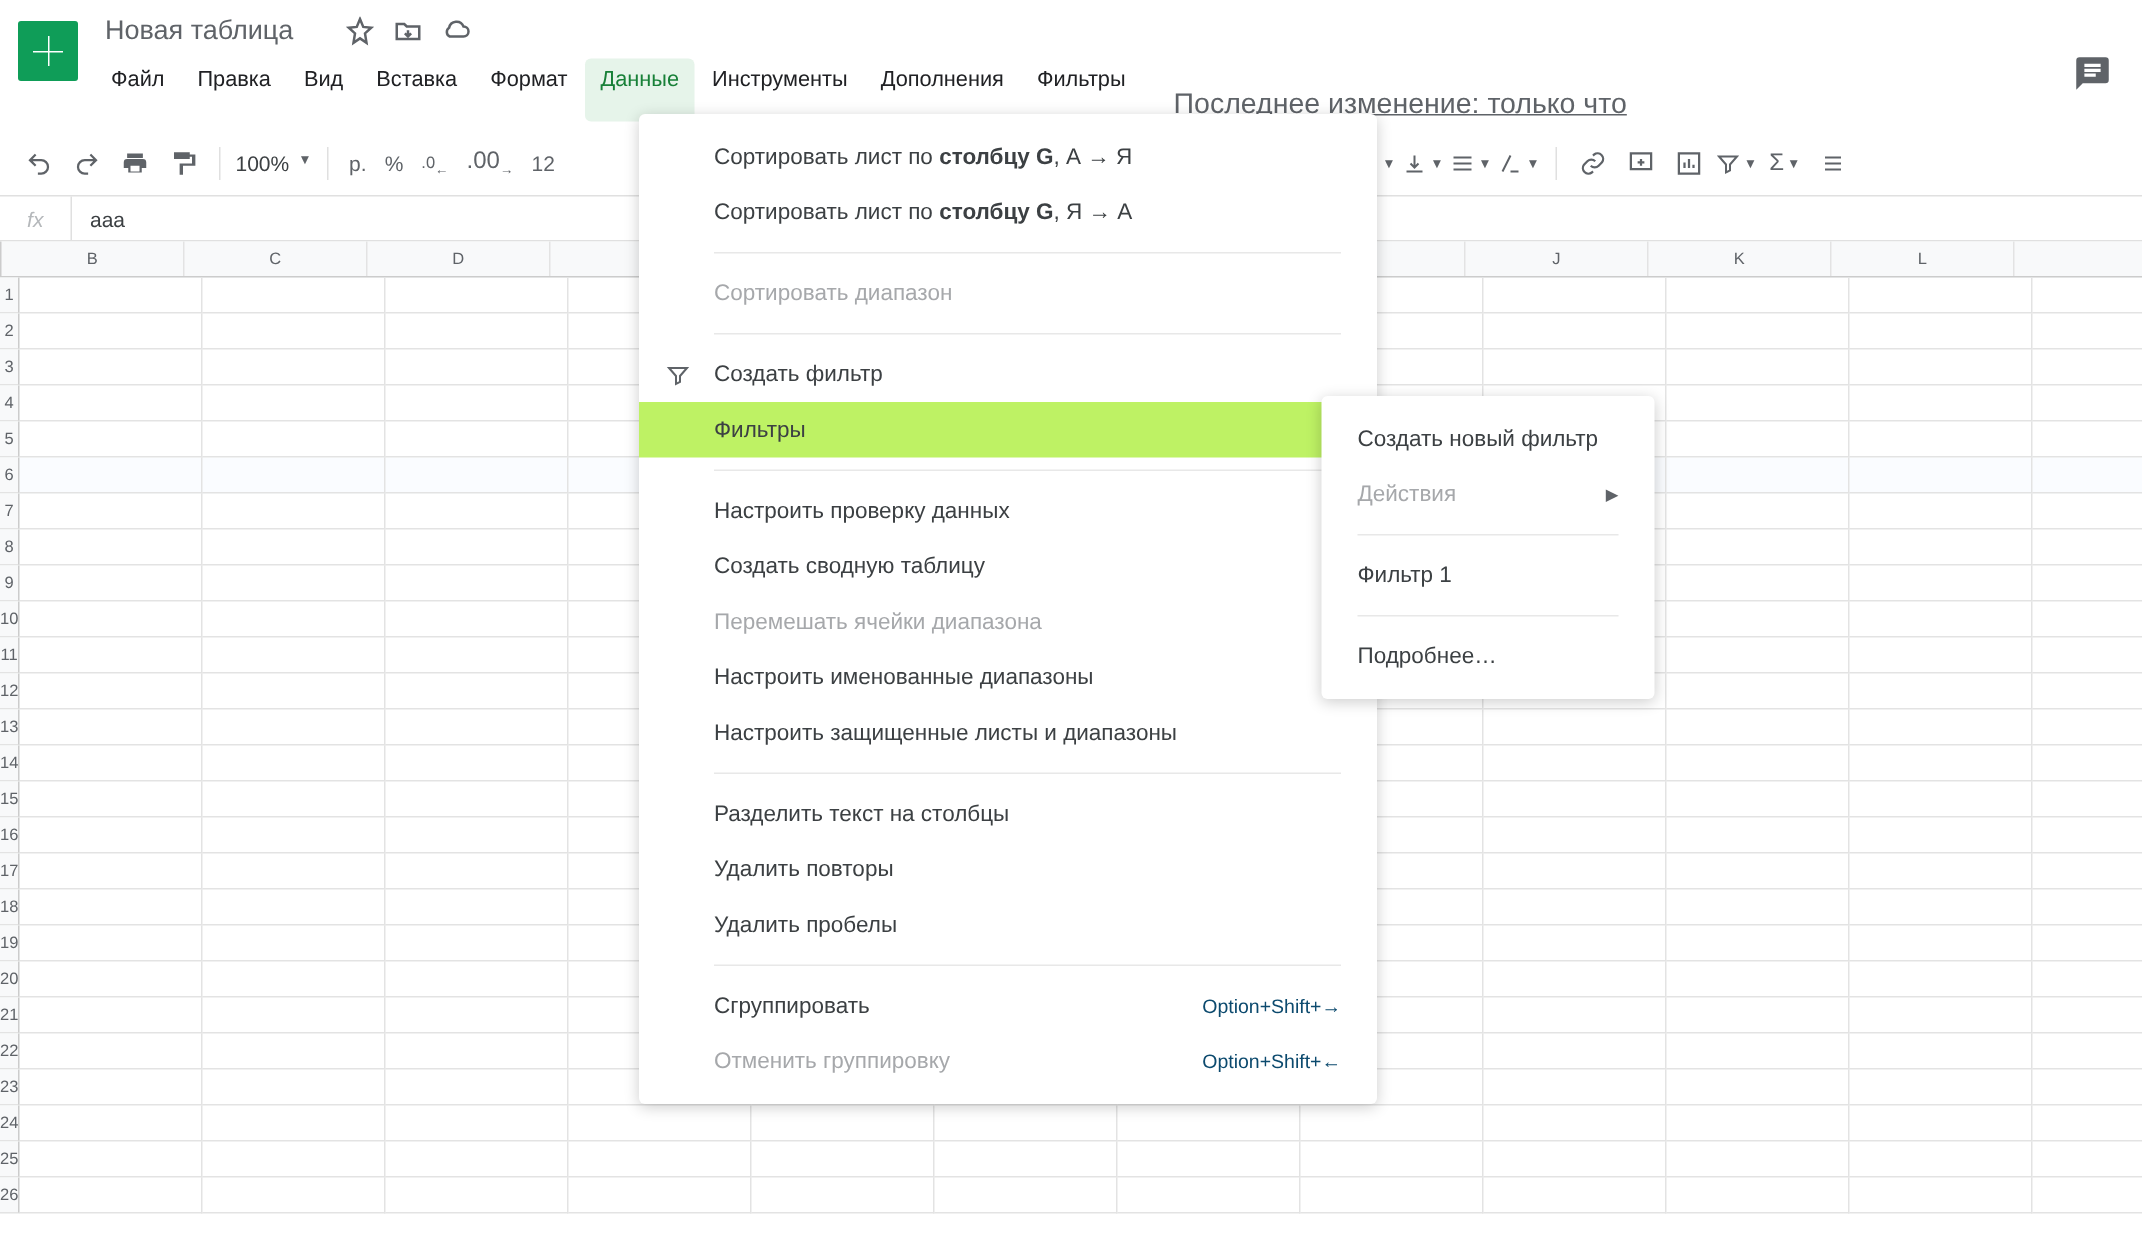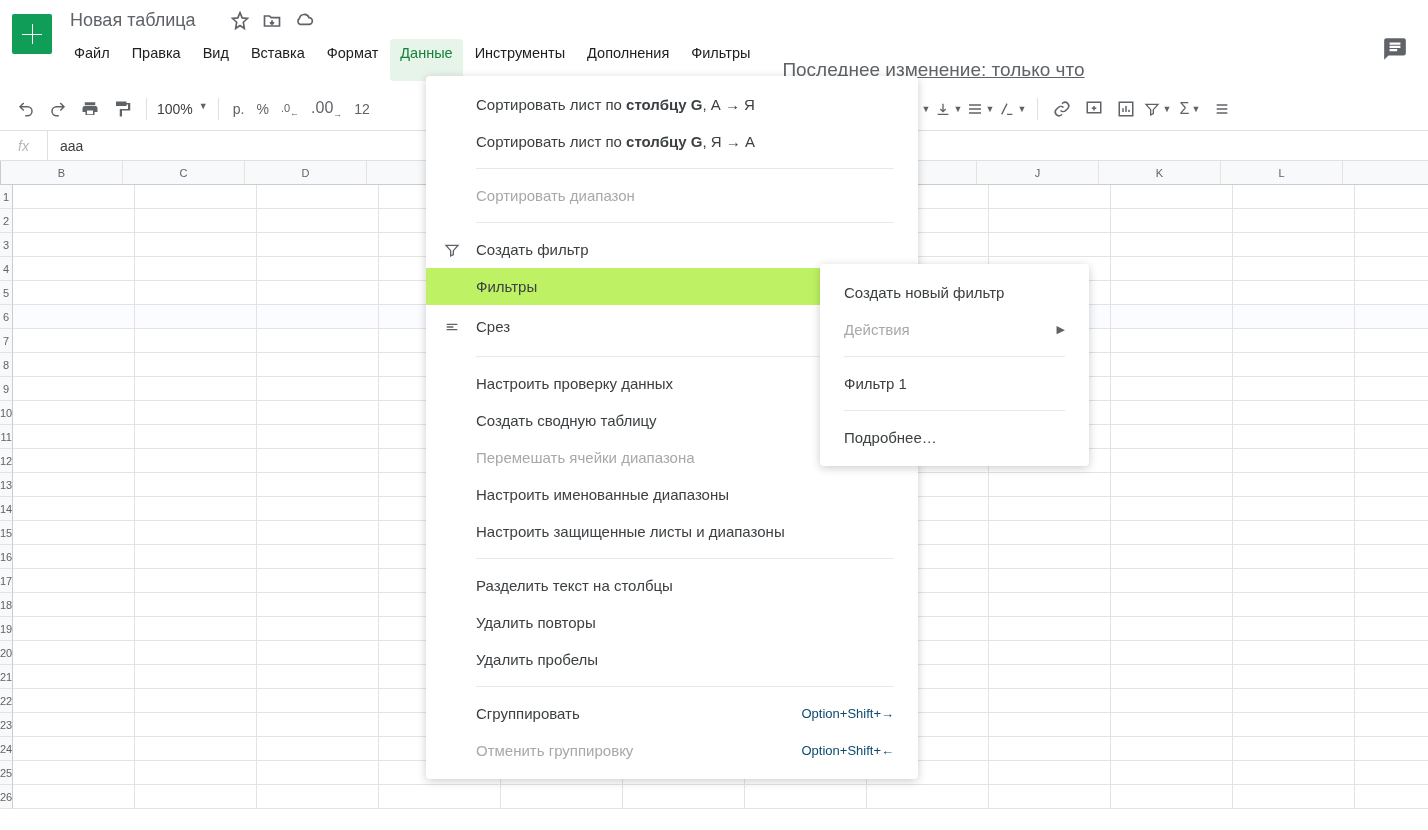--- a/index.html
+++ b/index.html
@@ -40,21 +40,21 @@
   .highlighted-row { background: #e8f0fe33; }
   .dropdown { position: absolute; left: 426px; top: 76px; width: 492px; background: #fff; box-shadow: 0 2px 10px rgba(0,0,0,0.2); border-radius: 4px; padding: 10px 0; z-index: 100; }
   .dd-item { padding: 10px 24px 10px 50px; font-size: 15px; color: #3c4043; position: relative; display: flex; align-items: center; justify-content: space-between; }
   .dd-item.hovered { background: #bef264; }
   .dd-item.disabled { color: #a6a8ab; }
   .dd-divider { height: 1px; background: #e8e8e8; margin: 8px 24px 8px 50px; }
   .dd-icon { position: absolute; left: 18px; top: 50%; transform: translateY(-50%); color: #5f6368; }
   .dd-sub-arrow { font-size: 11px; color: #5f6368; }
   .new-badge { border: 1px solid #188038; color: #188038; font-size: 13px; font-weight: 500; padding: 3px 10px; border-radius: 4px; }
   .shortcut { color: #0c4a6e; font-size: 13px; }
-  .submenu { position: absolute; left: 820px; top: 264px; width: 269px; background: #fff; box-shadow: 0 2px 10px rgba(0,0,0,0.2); border-radius: 4px; padding: 10px 0; z-index: 101; }
+  .submenu { position: absolute; left: 881px; top: 264px; width: 222px; background: #fff; box-shadow: 0 2px 10px rgba(0,0,0,0.2); border-radius: 4px; padding: 10px 0; z-index: 101; }
   .sub-item { padding: 10px 24px; font-size: 15px; color: #3c4043; display:flex; justify-content:space-between; align-items:center; }
   .sub-item.disabled { color: #a6a8ab; }
   .sub-divider { height: 1px; background: #e8e8e8; margin: 8px 24px; }
   svg { display: block; }
 </style>
 </head>
 <body>
 
 <div class="header">
   <div class="logo">
@@ -652,29 +652,20 @@
         <svg width="16" height="16" viewBox="0 0 24 24" fill="none" stroke="#5f6368" stroke-width="2">
           <path d="M3 5h18l-7 8v6l-4 2v-8z"></path>
         </svg>
       </span>
     <span>Создать фильтр</span>
   </div>
   <div class="dd-item hovered">
     <span>Фильтры</span>
     <span class="dd-sub-arrow">▶</span>
   </div>
-  <div class="dd-item">
-    <span class="dd-icon">
-        <svg width="16" height="16" viewBox="0 0 24 24" fill="none" stroke="#5f6368" stroke-width="2">
-          <path d="M4 8h16M4 12h10M4 16h16"></path>
-        </svg>
-      </span>
-    <span>Срез</span>
-    <span class="new-badge">Новое</span>
-  </div>
   <div class="dd-divider"></div>
   <div class="dd-item">
       <span>Настроить проверку данных</span>
     </div>
   <div class="dd-item">
       <span>Создать сводную таблицу</span>
     </div>
   <div class="dd-item disabled">
       <span>Перемешать ячейки диапазона</span>
     </div>

